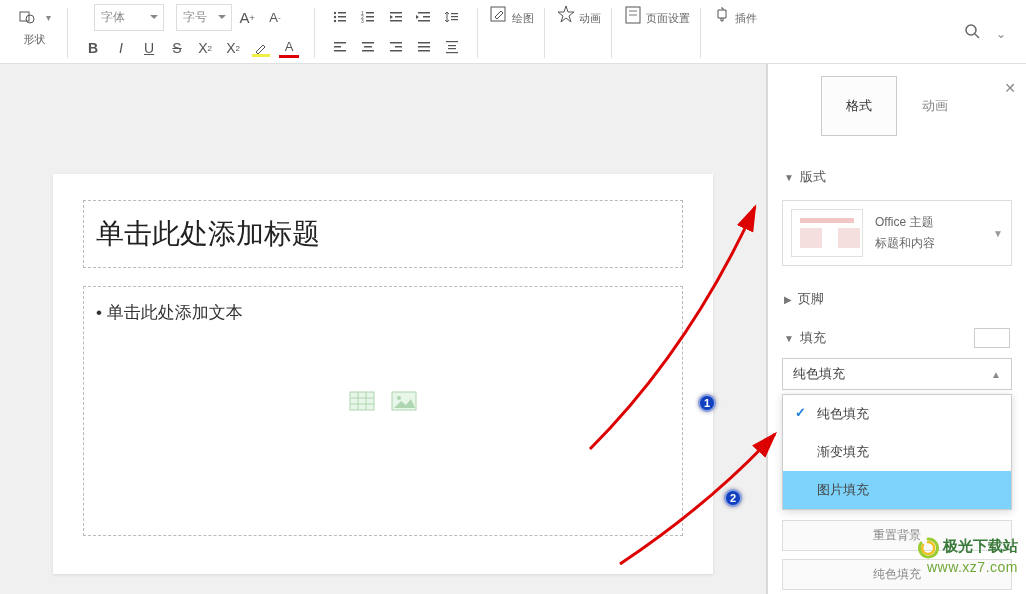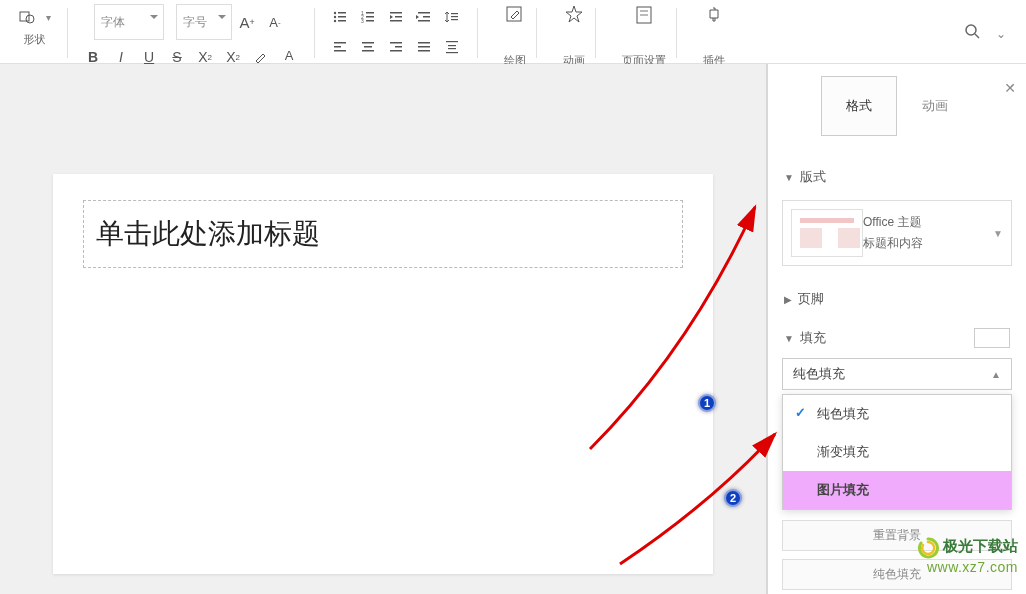--- a/index.html
+++ b/index.html
@@ -5,24 +5,24 @@
 * { box-sizing: border-box; margin: 0; padding: 0; }
 body { font-family: "Microsoft YaHei", Arial, sans-serif; font-size: 13px; color: #333; background: #fff; overflow: hidden; }
 
 .toolbar { height: 64px; border-bottom: 1px solid #e0e0e0; display: flex; align-items: flex-start; padding: 4px 8px 0 8px; background: #fff; }
 .tb-group { display: flex; flex-direction: column; align-items: center; padding: 0 6px; }
 .tb-group-row { display: flex; align-items: center; gap: 2px; }
 .tb-divider { width: 1px; height: 50px; background: #e0e0e0; margin: 4px 6px 0 6px; }
 .tb-btn { width: 26px; height: 26px; display: flex; align-items: center; justify-content: center; color: #555; cursor: pointer; font-size: 14px; }
 .tb-btn-wide { width: auto; padding: 0 4px; }
 .tb-label { font-size: 11px; color: #666; margin-top: 2px; }
-.tb-select { height: 36px; border: 1px solid #ddd; padding: 0 18px 0 6px; font-size: 12px; color: #888; background: #fff; position: relative; display: flex; align-items: center; min-width: 70px; }
+.tb-select { height: 27px; border: 1px solid #ddd; padding: 0 18px 0 6px; font-size: 12px; color: #888; background: #fff; position: relative; display: flex; align-items: center; min-width: 70px; }
 .tb-select::after { content: ""; position: absolute; right: 5px; border: 4px solid transparent; border-top-color: #888; top: 10px; }
 .tb-color-bar { width: 20px; height: 3px; background: #d00; margin-top: 1px; }
-.tb-stacked { display: flex; flex-direction: column; align-items: center; gap: 20px; padding: 0 4px; cursor: pointer; margin-left: 16px; }
+.tb-stacked { display: flex; flex-direction: row; align-items: center; gap: 2px; padding: 0 4px; cursor: pointer; }
 .tb-stacked .icon { font-size: 18px; color: #555; }
 .toolbar-right { margin-left: auto; display: flex; align-items: center; gap: 14px; padding-right: 12px; height: 100%; }
 .search-icon { font-size: 16px; color: #666; cursor: pointer; }
 
 .main { display: flex; height: calc(594px - 64px); }
 .canvas-area { flex: 1; background: #f0f0f0; display: flex; align-items: flex-end; justify-content: center; padding: 50px 20px 20px 20px; position: relative; }
 .slide { width: 660px; height: 400px; background: #fff; box-shadow: 0 1px 3px rgba(0,0,0,0.1); padding: 26px 30px; position: relative; }
 .title-box { border: 1px dashed #bbb; padding: 14px 12px; font-size: 28px; color: #222; margin-bottom: 18px; }
 .content-box { border: 1px dashed #bbb; padding: 14px 12px; height: 250px; position: relative; }
 .bullet-text { font-size: 17px; color: #333; }
@@ -30,34 +30,34 @@
 .ph-icon { width: 26px; height: 20px; }
 
 .side-panel { width: 260px; border-left: 2px solid #d8d8d8; background: #fff; padding: 12px 14px 12px 14px; position: relative; }
 .tabs { display: flex; justify-content: center; gap: 0; margin-bottom: 22px; }
 .tab { padding: 20px 24px; font-size: 13px; border: 1px solid transparent; cursor: pointer; color: #888; }
 .tab.active { border: 1px solid #ccc; background: #fcfcfc; color: #333; }
 .close-x { position: absolute; right: 10px; top: 16px; color: #888; cursor: pointer; font-size: 14px; }
 .section-title { font-size: 13px; color: #555; padding: 4px 0 12px 2px; border-bottom: 1px solid #eee; font-weight: 500; }
 .section-head { display: flex; align-items: center; gap: 6px; padding: 10px 2px; font-size: 13px; color: #555; cursor: pointer; }
 .section-head .arrow { font-size: 10px; color: #777; }
-.theme-box { display: flex; align-items: center; gap: 0; border: 1px solid #ddd; padding: 8px 8px; margin-top: 4px; cursor: pointer; position: relative; }
+.theme-box { display: flex; align-items: center; gap: 12px; border: 1px solid #ddd; padding: 8px 8px; margin-top: 4px; cursor: pointer; position: relative; }
 .theme-thumb { width: 72px; height: 48px; border: 1px solid #e0e0e0; background: #fff; position: relative; }
 .theme-thumb::before { content: ""; position: absolute; top: 8px; left: 8px; right: 8px; height: 5px; background: #f2c6c6; }
 .theme-thumb::after { content: ""; position: absolute; top: 18px; left: 8px; right: 40px; bottom: 8px; background: #f5dede; box-shadow: 38px 0 0 #f5dede; }
 .theme-info { display: flex; flex-direction: column; gap: 4px; font-size: 12px; color: #666; }
 .theme-box .drop-ar { position: absolute; right: 8px; color: #999; font-size: 10px; }
 .fill-row { display: flex; align-items: center; justify-content: space-between; padding: 10px 2px; }
 .color-swatch { width: 36px; height: 20px; border: 1px solid #ccc; background: #fff; cursor: pointer; }
 .dropdown-sel { border: 1px solid #ccc; padding: 6px 10px; display: flex; align-items: center; justify-content: space-between; font-size: 13px; color: #444; cursor: pointer; position: relative; }
 .dropdown-sel .up-ar { font-size: 10px; color: #888; }
 .dropdown-menu { border: 1px solid #ccc; box-shadow: 0 2px 8px rgba(0,0,0,0.15); background: #fff; margin-top: 4px; }
 .dd-item { padding: 10px 14px 10px 34px; font-size: 13px; color: #444; cursor: pointer; position: relative; }
 .dd-item.selected::before { content: "✓"; position: absolute; left: 12px; color: #2080e0; font-weight: bold; }
-.dd-item.highlight { background: #f0abfc; font-weight: bold; }
+.dd-item.highlight { background: #7dd3fc; }
 .btn-row { display: flex; gap: 8px; margin-top: 10px; flex-direction: column; }
 .panel-btn { flex: 1; border: 1px solid #ddd; padding: 6px 0; font-size: 12px; text-align: center; color: #888; cursor: pointer; background: #fafafa; }
 
 .annotation { position: absolute; width: 18px; height: 18px; border-radius: 50%; background: #1040c0; color: #fff; font-size: 11px; font-weight: bold; display: flex; align-items: center; justify-content: center; border: 2px solid #88a0e0; box-shadow: 0 0 4px rgba(0,0,80,0.4); z-index: 50; }
 .arrow-svg { position: absolute; z-index: 40; pointer-events: none; }
 
 .watermark { position: absolute; right: 8px; bottom: 19px; font-size: 13px; text-align: right; }
 .watermark .line1 { color: #3a7a3a; font-weight: bold; font-size: 15px; }
 .watermark .line2 { color: #70a837; font-size: 14px; letter-spacing: 0.5px; }
 .wm-swirl { display: inline-block; width: 22px; height: 22px; vertical-align: middle; }
@@ -255,20 +255,37 @@
           <line x1="11" y1="11" x2="15" y2="15" stroke="#666" stroke-width="1.5"></line>
         </svg></span>
     <span style="color:#888;font-size:12px;cursor:pointer;">⌄</span>
   </div>
 </div>
 
 <div class="main">
   <div class="canvas-area">
     <div class="slide">
       <div class="title-box">单击此处添加标题</div>
+      <div class="content-box">
+        <div class="bullet-text">• 单击此处添加文本</div>
+        <div class="placeholder-icons">
+          <span class="ph-icon"><svg viewBox="0 0 26 20">
+                <rect x="1" y="1" width="24" height="18" fill="#e8f5e9" stroke="#aed6b0"></rect>
+                <line x1="1" y1="7" x2="25" y2="7" stroke="#aed6b0"></line>
+                <line x1="1" y1="13" x2="25" y2="13" stroke="#aed6b0"></line>
+                <line x1="9" y1="1" x2="9" y2="19" stroke="#aed6b0"></line>
+                <line x1="17" y1="1" x2="17" y2="19" stroke="#aed6b0"></line>
+              </svg></span>
+          <span class="ph-icon"><svg viewBox="0 0 26 20">
+                <rect x="1" y="1" width="24" height="18" fill="#e8f5e9" stroke="#aed6b0"></rect>
+                <circle cx="8" cy="7" r="2" fill="#aed6b0"></circle>
+                <path d="M3 17 L10 10 L15 14 L20 8 L24 17 Z" fill="#aed6b0"></path>
+              </svg></span>
+        </div>
+      </div>
     </div>
 
     <svg class="arrow-svg" style="left:410px; top:85px;" width="360" height="330">
       <defs>
           <marker id="ah1" markerWidth="10" markerHeight="10" refX="8" refY="3" orient="auto">
             <path d="M0,0 L9,3 L0,6 Z" fill="#d00"></path>
           </marker>
         </defs>
       <path d="M180 300 Q 280 200 345 58" stroke="#d00" stroke-width="3" fill="none" marker-end="url(#ah1)"></path>
     </svg>

